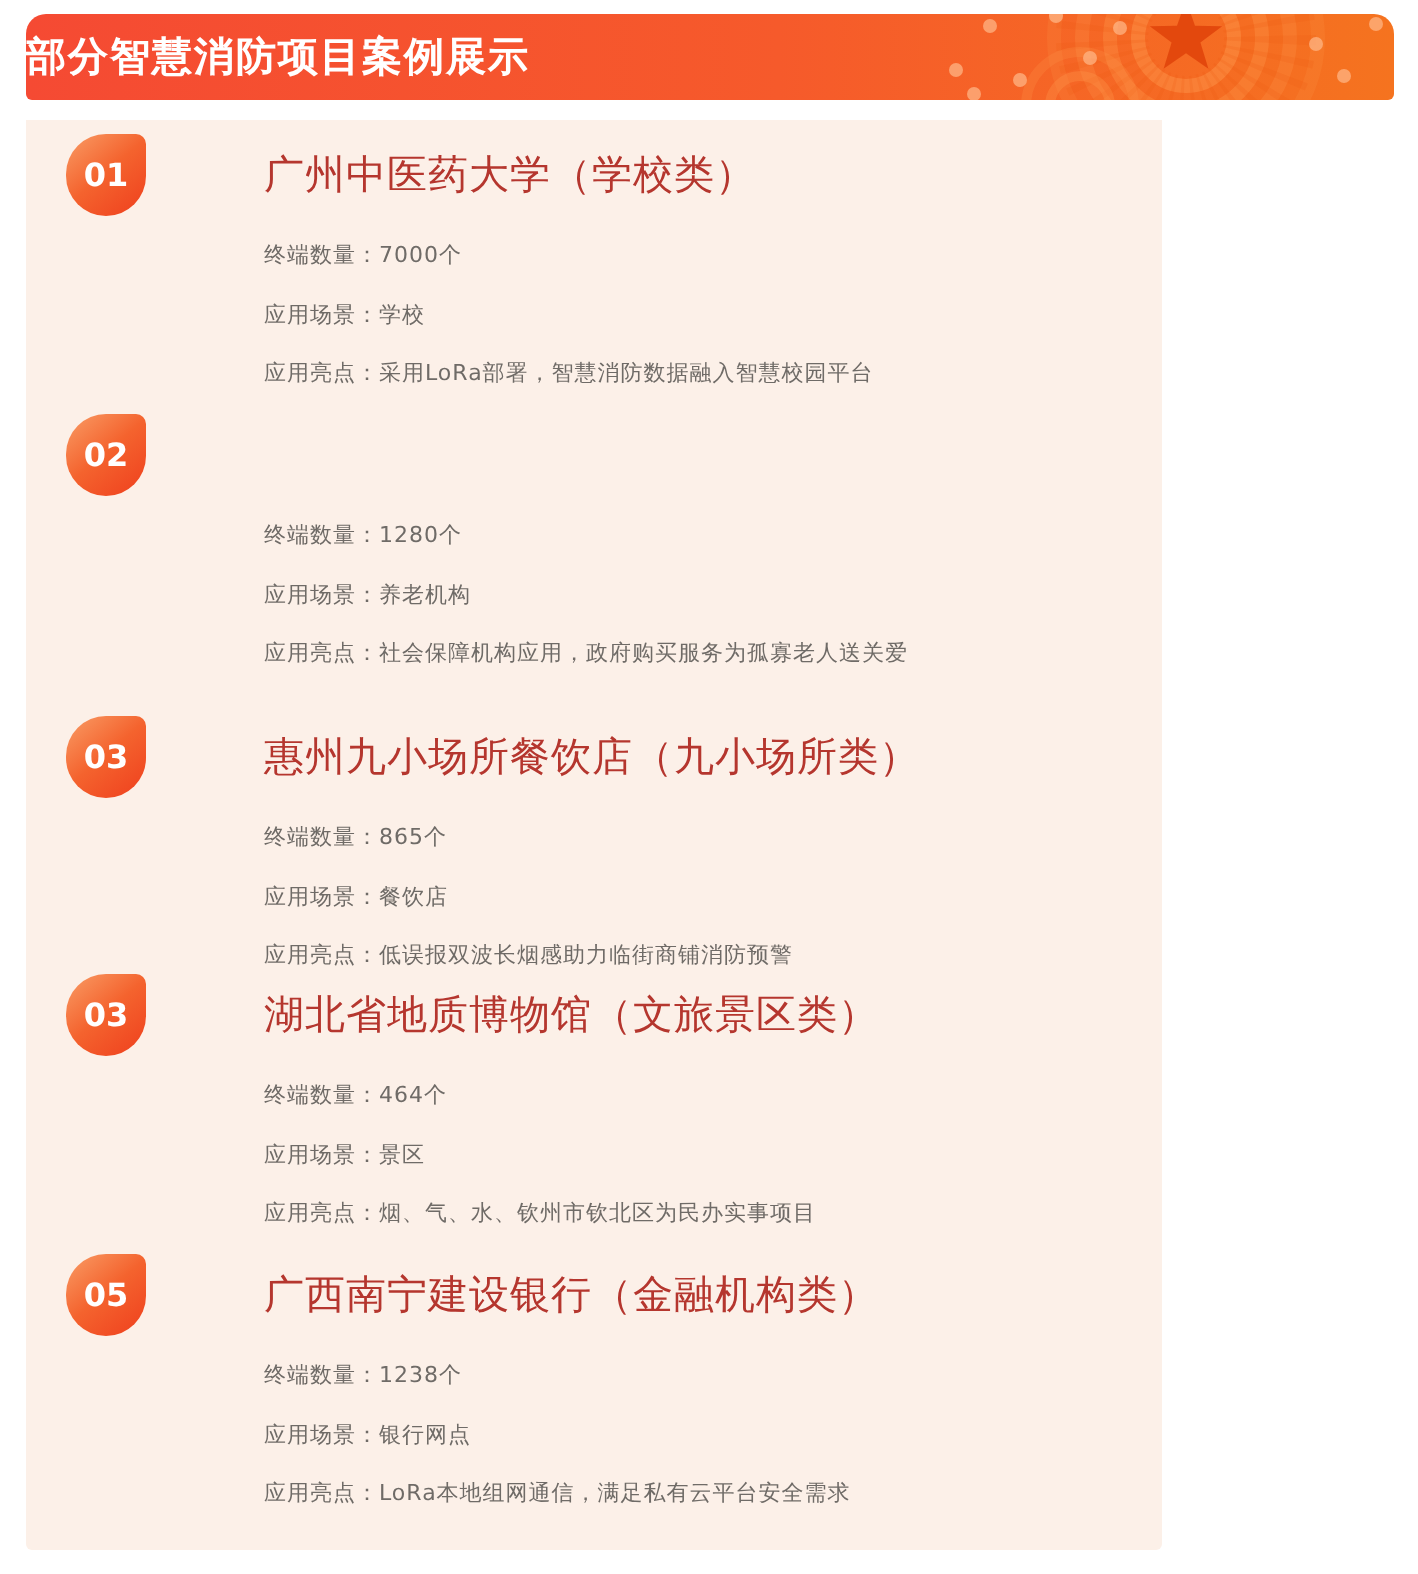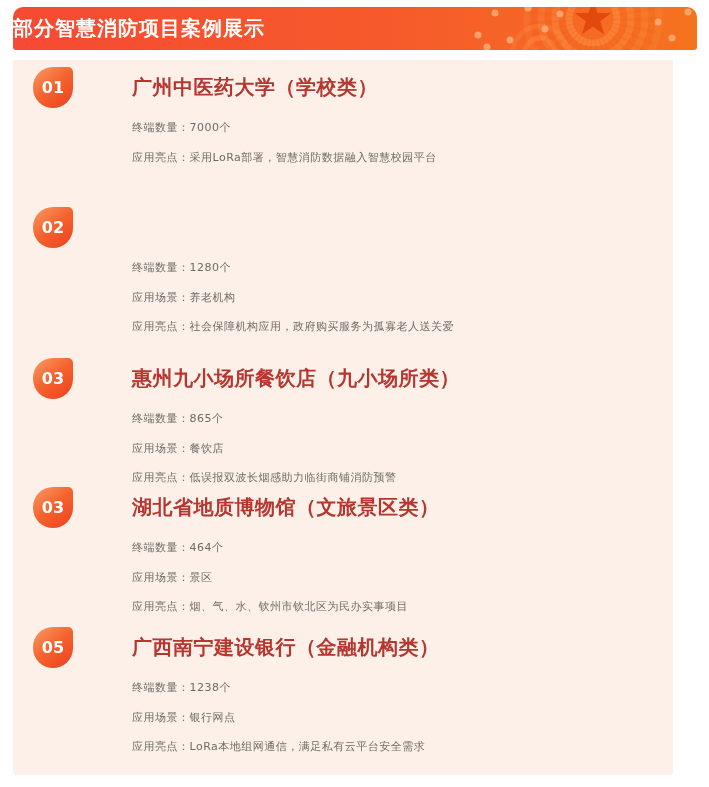--- a/index.html
+++ b/index.html
@@ -13,34 +13,34 @@
     border-radius:10px 10px 3px 3px;
     display:flex; align-items:center; justify-content:flex-start;
     overflow:hidden;
   }
   .banner-title {
     margin:0; color:#ffffff; font-size:20px; font-weight:bold;
     letter-spacing:1px; z-index:2; position:relative;
   }
   .emblem { position:absolute; right:0; top:0; z-index:1; pointer-events:none; }
   .content {
-    position:absolute; left:13px; top:60px; width:660px; height:715px;
+    position:absolute; left:13px; top:60px; width:568px; height:715px;
     background:#fcf0e8; border-radius:0 0 3px 3px;
   }
   .case { position:absolute; left:0; width:684px; height:140px; }
   .badge {
     position:absolute; left:20px; top:0; width:40px; height:41px;
     border-radius:20px 5px 20px 20px;
     background:linear-gradient(140deg,#f99d66 0%,#f4632e 48%,#ef3f1d 100%);
     display:flex; align-items:center; justify-content:center;
     color:#ffffff; font-size:16px; font-weight:bold;
   }
   .case-title {
     position:absolute; left:119px; top:5px; margin:0;
-    font-size:20px; line-height:30px; font-weight:700;
+    font-size:20px; line-height:30px; font-weight:400;
     color:#b5362e; letter-spacing:0.5px; white-space:nowrap;
   }
   .case-lines {
     position:absolute; left:119px; top:46px;
     font-size:11px; color:#6f6b67; letter-spacing:0.5px;
   }
   .info-line { line-height:29.5px; white-space:nowrap; }
 </style>
 </head>
 <body>
@@ -79,20 +79,23 @@
 
   <main class="content">
       <section class="case" style="top: 7px;">
     <div class="badge">
       <span>01</span>
     </div>
     <h2 class="case-title">广州中医药大学（学校类）</h2>
     <div class="case-lines">
       <div class="info-line">
         <span>终端数量：</span><span>7000个</span>
+      </div>
+      <div class="info-line">
+        <span>应用场景：</span><span>学校</span>
       </div>
       <div class="info-line">
         <span>应用亮点：</span><span>采用LoRa部署，智慧消防数据融入智慧校园平台</span>
       </div>
     </div>
   </section>
       <section class="case" style="top: 147px;">
     <div class="badge">
       <span>02</span>
     </div>

